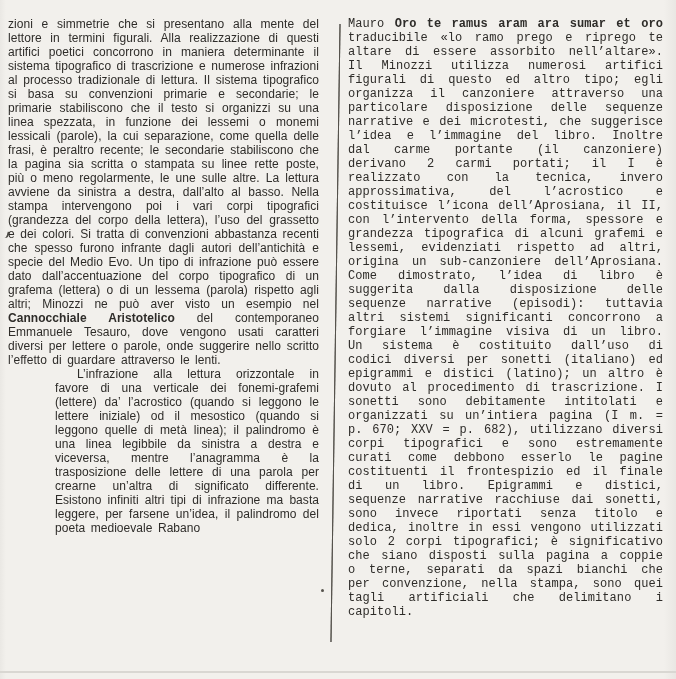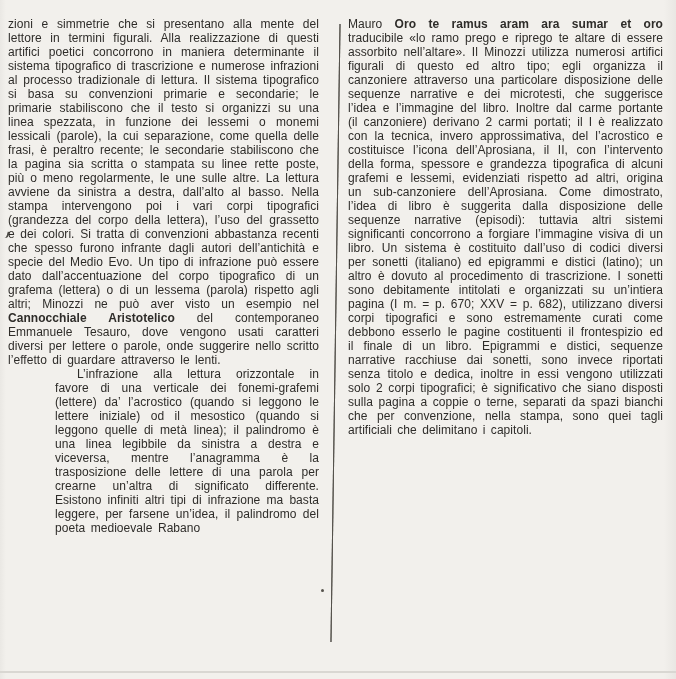--- a/index.html
+++ b/index.html
@@ -19,21 +19,21 @@
     position: absolute;
     top: 17px;
     text-align: justify;
     font-size: 12px;
     line-height: 14px;
     letter-spacing: 0.05px;
     word-spacing: 2px;
     color: #2e2c29;
   }
   .col-left  { left: 8px;   width: 311px; }
-  .col-right { left: 348px; width: 315px; }
+  .col-right { left: 348px; width: 315px; font-family: Liberation Mono, monospace; }
   .para { margin: 0; }
   .para.indent { text-indent: 22px; margin-left: 47px; }
   .bold { font-weight: bold; }
   .divider {
     position: absolute;
     left: 335px; top: 24px;
     width: 1.4px; height: 618px;
     background: #55524c;
     transform: rotate(0.84deg);
     transform-origin: 50% 50%;

